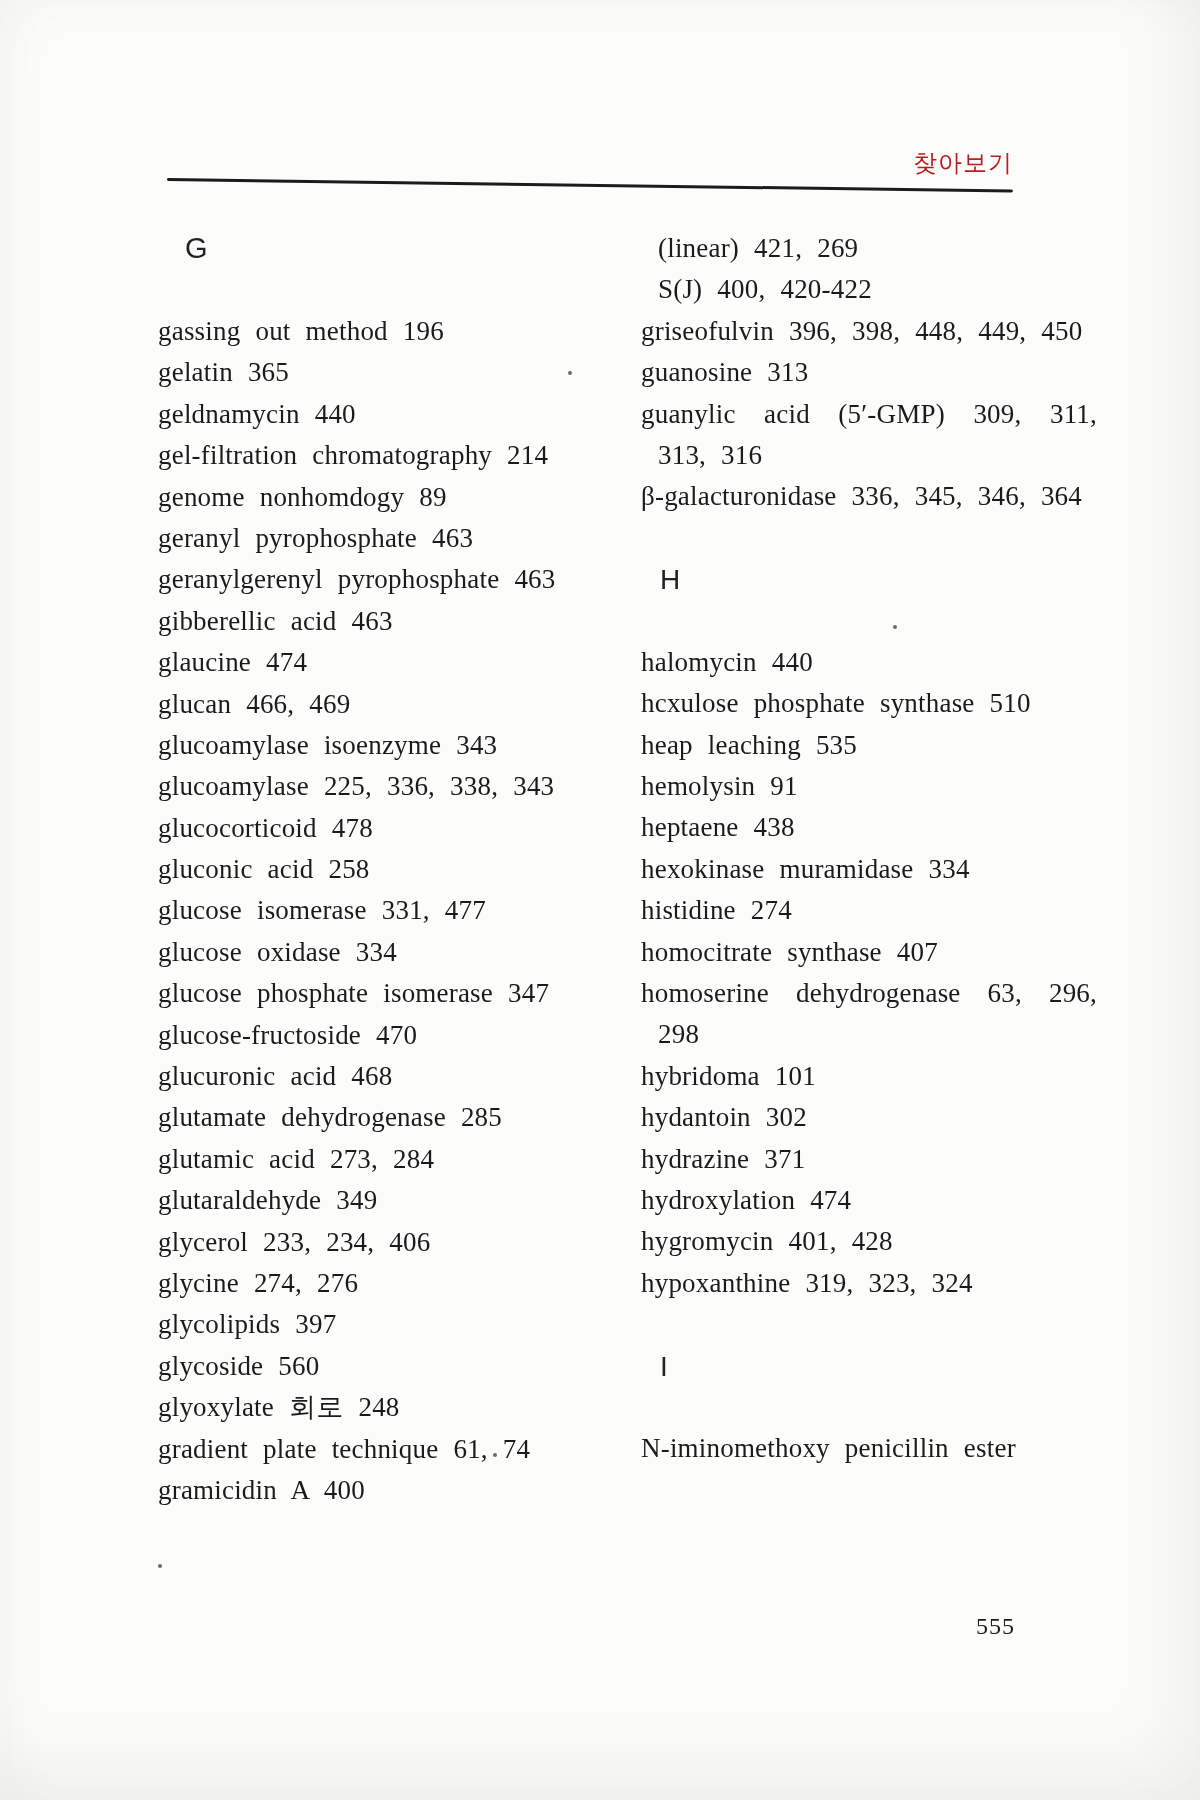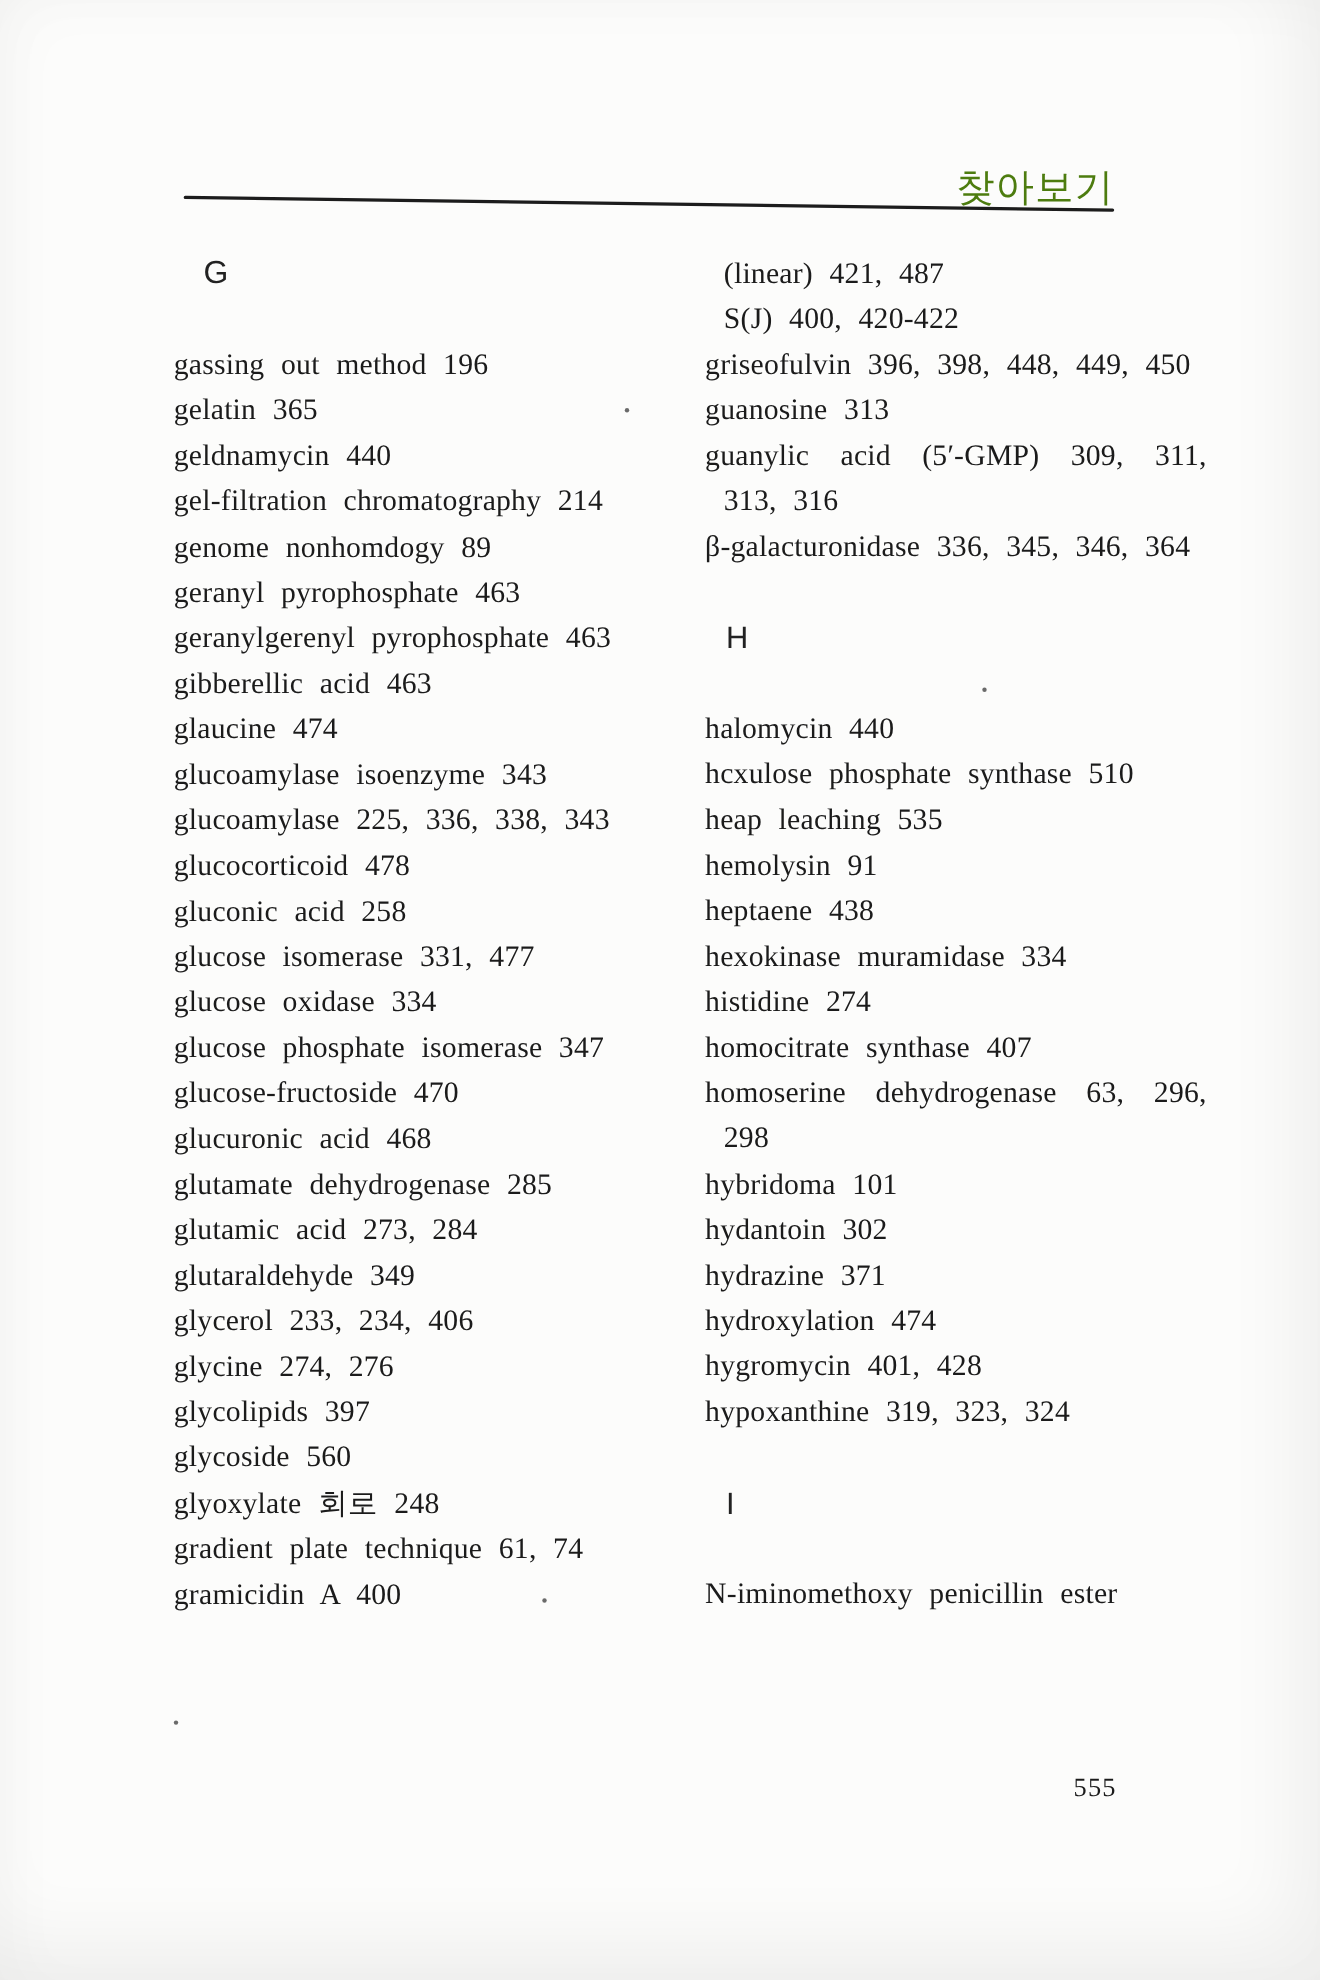--- a/index.html
+++ b/index.html
@@ -9,21 +9,21 @@
     background:#fcfcfb;
     overflow:hidden;
     font-family:"Liberation Serif","DejaVu Serif",serif;
     color:#1b1b1b;
     box-shadow:inset -22px -34px 70px rgba(0,0,0,.055), inset 18px 10px 50px rgba(0,0,0,.02);
   }
   .hdr-title{
     position:absolute;left:813px;top:147px;width:200px;
     text-align:right;
     font-family:"Liberation Sans","DejaVu Sans",sans-serif;
-    font-size:35px;letter-spacing:1px;color:#4d7c0f;
+    font-size:24px;letter-spacing:1px;color:#b91c1c;
     white-space:nowrap;
   }
   .hdr-rule{
     position:absolute;left:167px;top:178px;width:846px;height:2.6px;
     background:#1c1c1c;
     transform:rotate(0.78deg);transform-origin:0 0;
     border-radius:2px;
   }
   .col{
     position:absolute;
@@ -76,20 +76,21 @@
   <div class="col col-left">
     <div class="line">gassing out method 196</div>
     <div class="line">gelatin 365</div>
     <div class="line">geldnamycin 440</div>
     <div class="line">gel-filtration chromatography 214</div>
     <div class="line">genome nonhomdogy 89</div>
     <div class="line">geranyl pyrophosphate 463</div>
     <div class="line">geranylgerenyl pyrophosphate 463</div>
     <div class="line">gibberellic acid 463</div>
     <div class="line">glaucine 474</div>
+    <div class="line">glucan 466, 469</div>
     <div class="line">glucoamylase isoenzyme 343</div>
     <div class="line">glucoamylase 225, 336, 338, 343</div>
     <div class="line">glucocorticoid 478</div>
     <div class="line">gluconic acid 258</div>
     <div class="line">glucose isomerase 331, 477</div>
     <div class="line">glucose oxidase 334</div>
     <div class="line">glucose phosphate isomerase 347</div>
     <div class="line">glucose-fructoside 470</div>
     <div class="line">glucuronic acid 468</div>
     <div class="line">glutamate dehydrogenase 285</div>
@@ -98,21 +99,21 @@
     <div class="line">glycerol 233, 234, 406</div>
     <div class="line">glycine 274, 276</div>
     <div class="line">glycolipids 397</div>
     <div class="line">glycoside 560</div>
     <div class="line">glyoxylate 회로 248</div>
     <div class="line">gradient plate technique 61, 74</div>
     <div class="line">gramicidin A 400</div>
   </div>
 
   <div class="col col-right">
-    <div class="line cont">(linear) 421, 487</div>
+    <div class="line cont">(linear) 421, 269</div>
     <div class="line cont">S(J) 400, 420-422</div>
     <div class="line">griseofulvin 396, 398, 448, 449, 450</div>
     <div class="line">guanosine 313</div>
     <div class="line stretch">guanylic acid (5′-GMP) 309, 311,</div>
     <div class="line cont">313, 316</div>
     <div class="line">β-galacturonidase 336, 345, 346, 364</div>
     <div class="line spacer"></div>
     <div class="line letter">H</div>
     <div class="line spacer"></div>
     <div class="line">halomycin 440</div>

